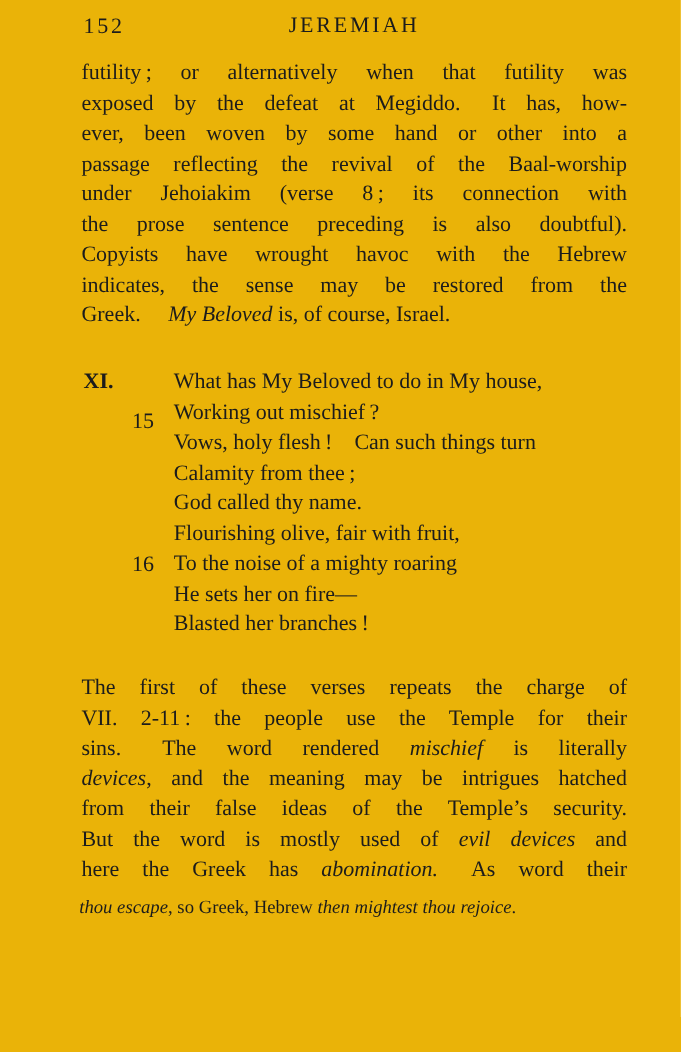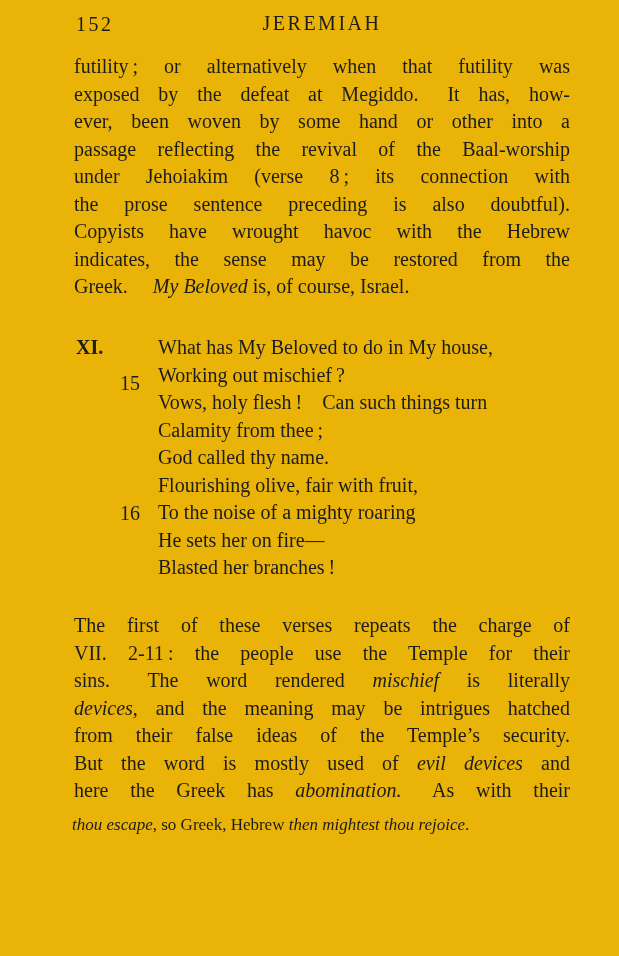--- a/index.html
+++ b/index.html
@@ -86,20 +86,20 @@
     <div class="vline"><span>Blasted her branches !</span></div>
   </div>
 
   <div class="block p2">
     <div class="line jl"><span>The first of these verses repeats the charge of</span></div>
     <div class="line jl"><span>VII. 2-11 : the people use the Temple for their</span></div>
     <div class="line jl"><span>sins.  The word rendered </span><span class="it">mischief</span><span> is literally</span></div>
     <div class="line jl"><span class="it">devices</span><span>, and the meaning may be intrigues hatched</span></div>
     <div class="line jl"><span>from their false ideas of the Temple’s security.</span></div>
     <div class="line jl"><span>But the word is mostly used of </span><span class="it">evil devices</span><span> and</span></div>
-    <div class="line jl"><span>here the Greek has </span><span class="it">abomination.</span><span>  As with their</span></div>
+    <div class="line jl"><span>here the Greek has </span><span class="it">abomination.</span><span>  As word their</span></div>
   </div>
 
   <div class="block footnote">
     <div class="line ll"><span class="it">thou escape</span><span>, so Greek, Hebrew </span><span class="it">then mightest thou rejoice</span><span>.</span></div>
   </div>
 
 </div>
 
 </body></html>

